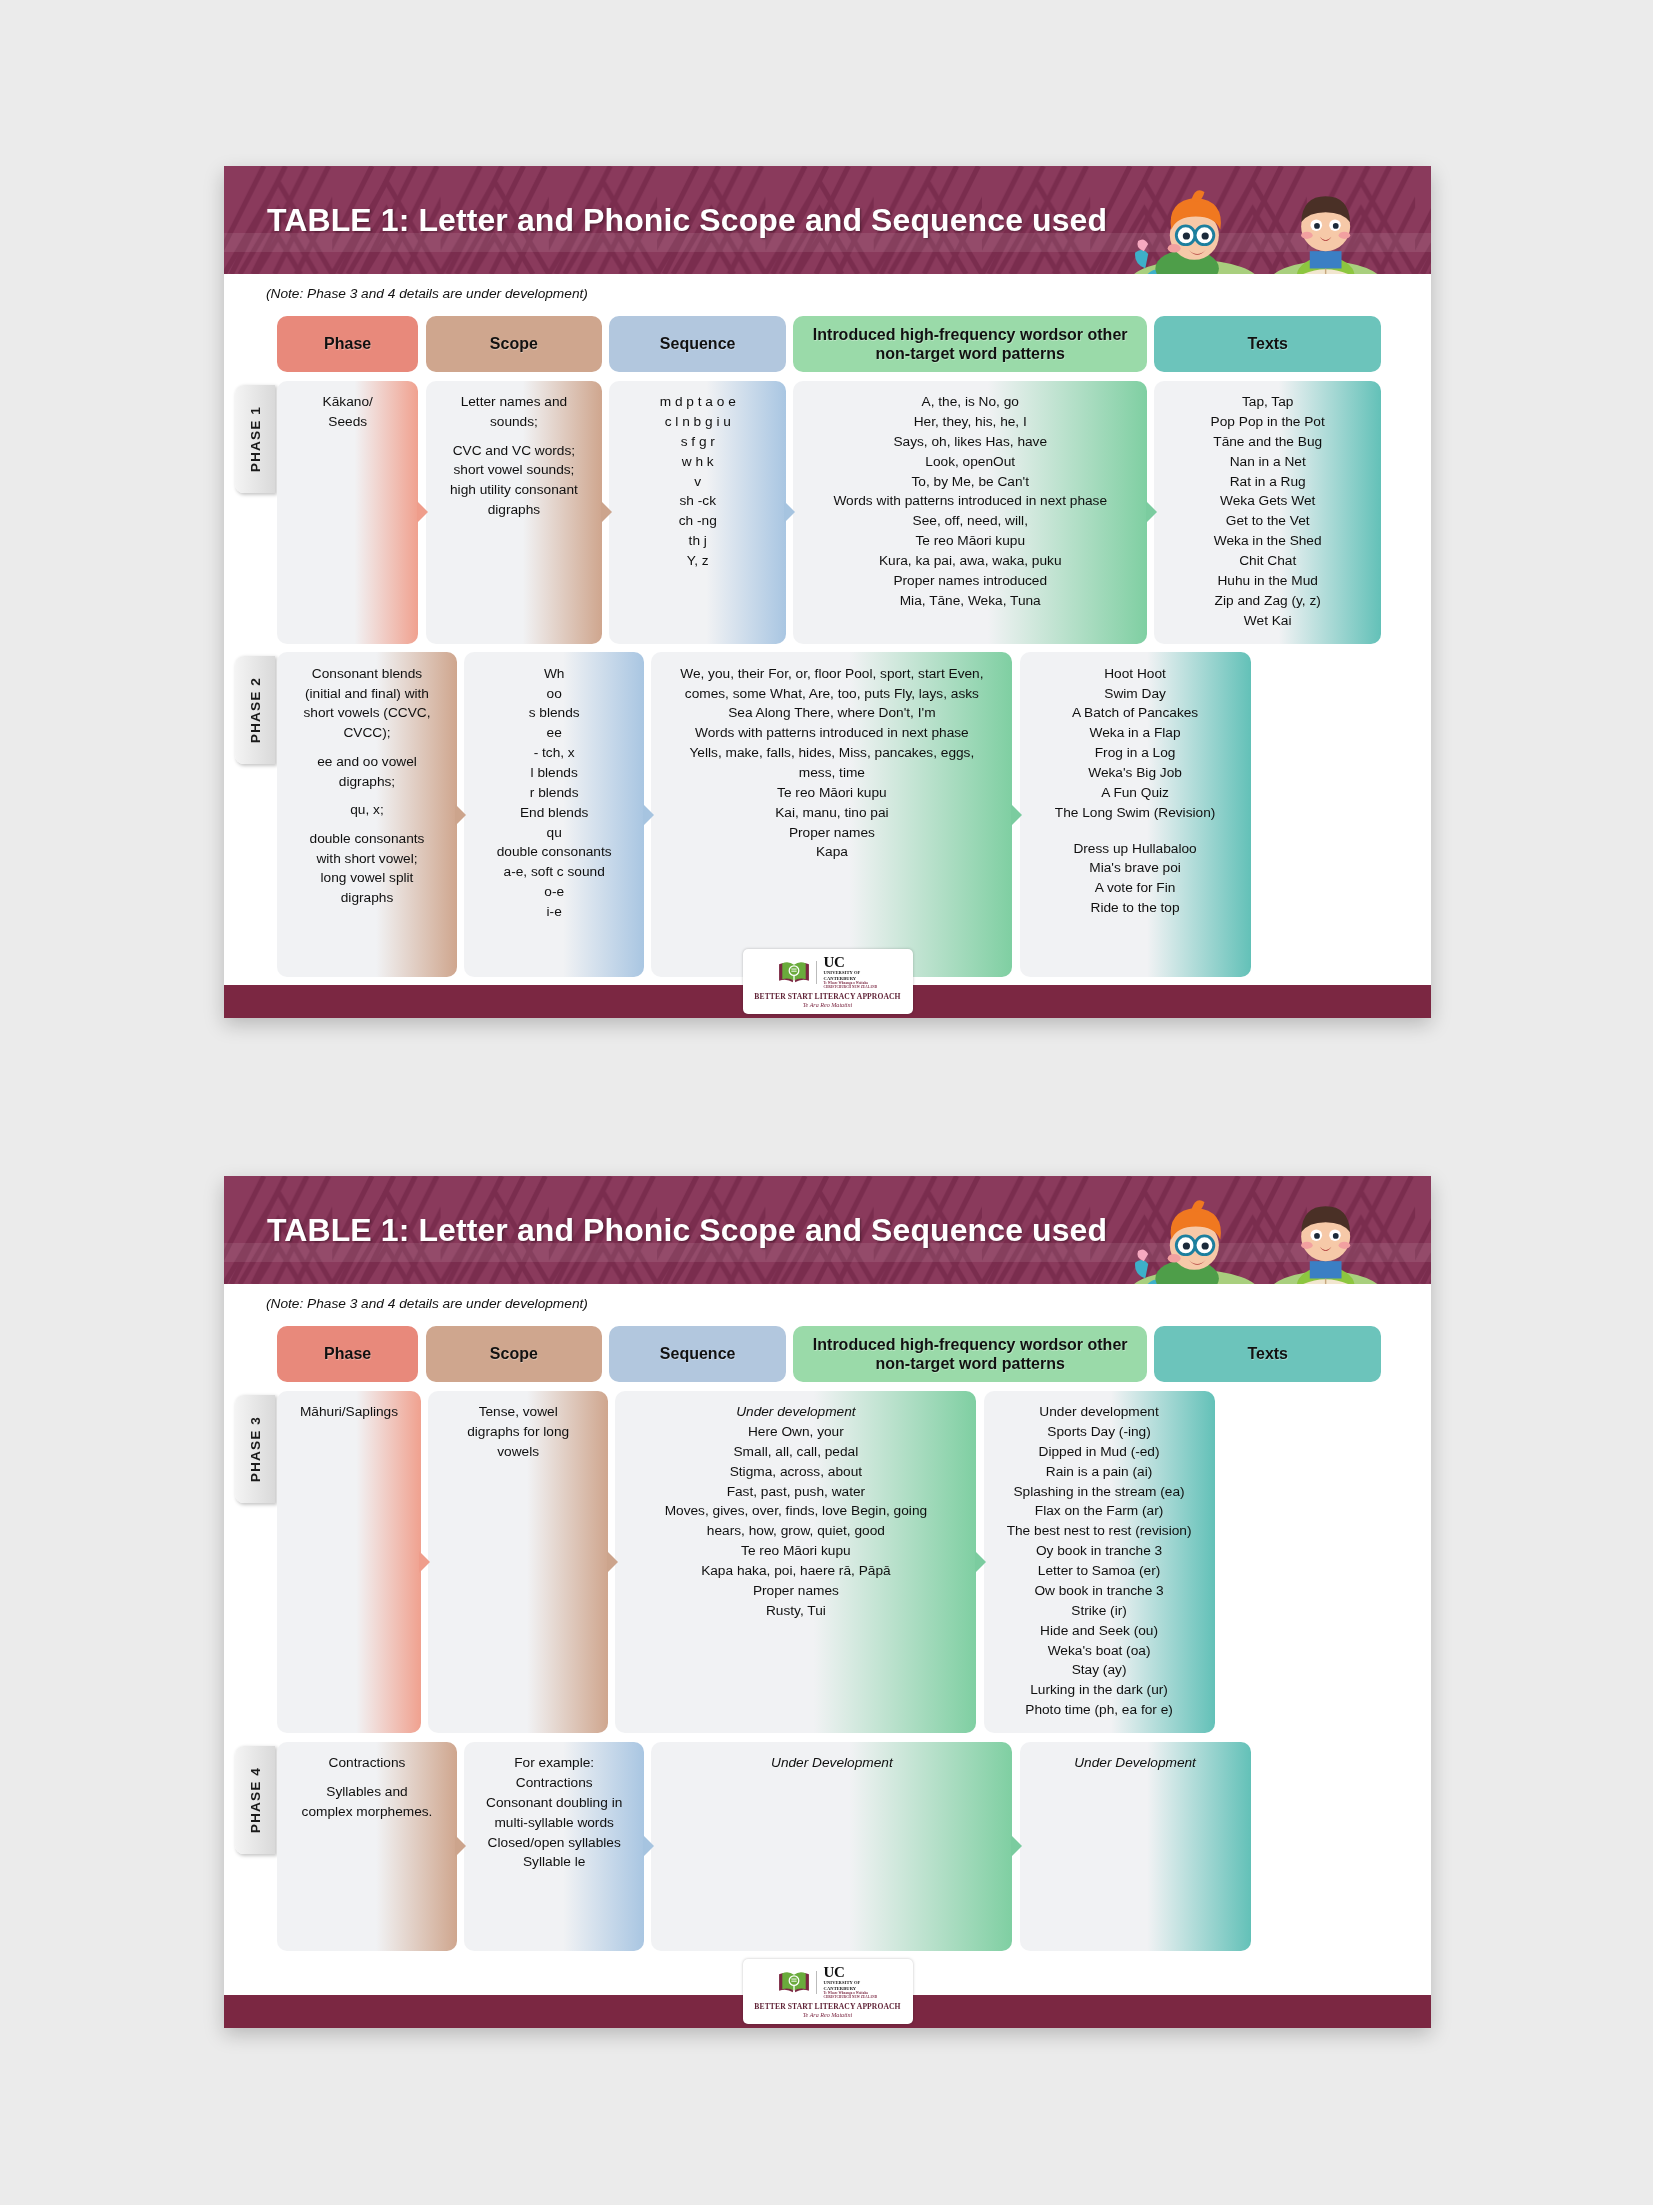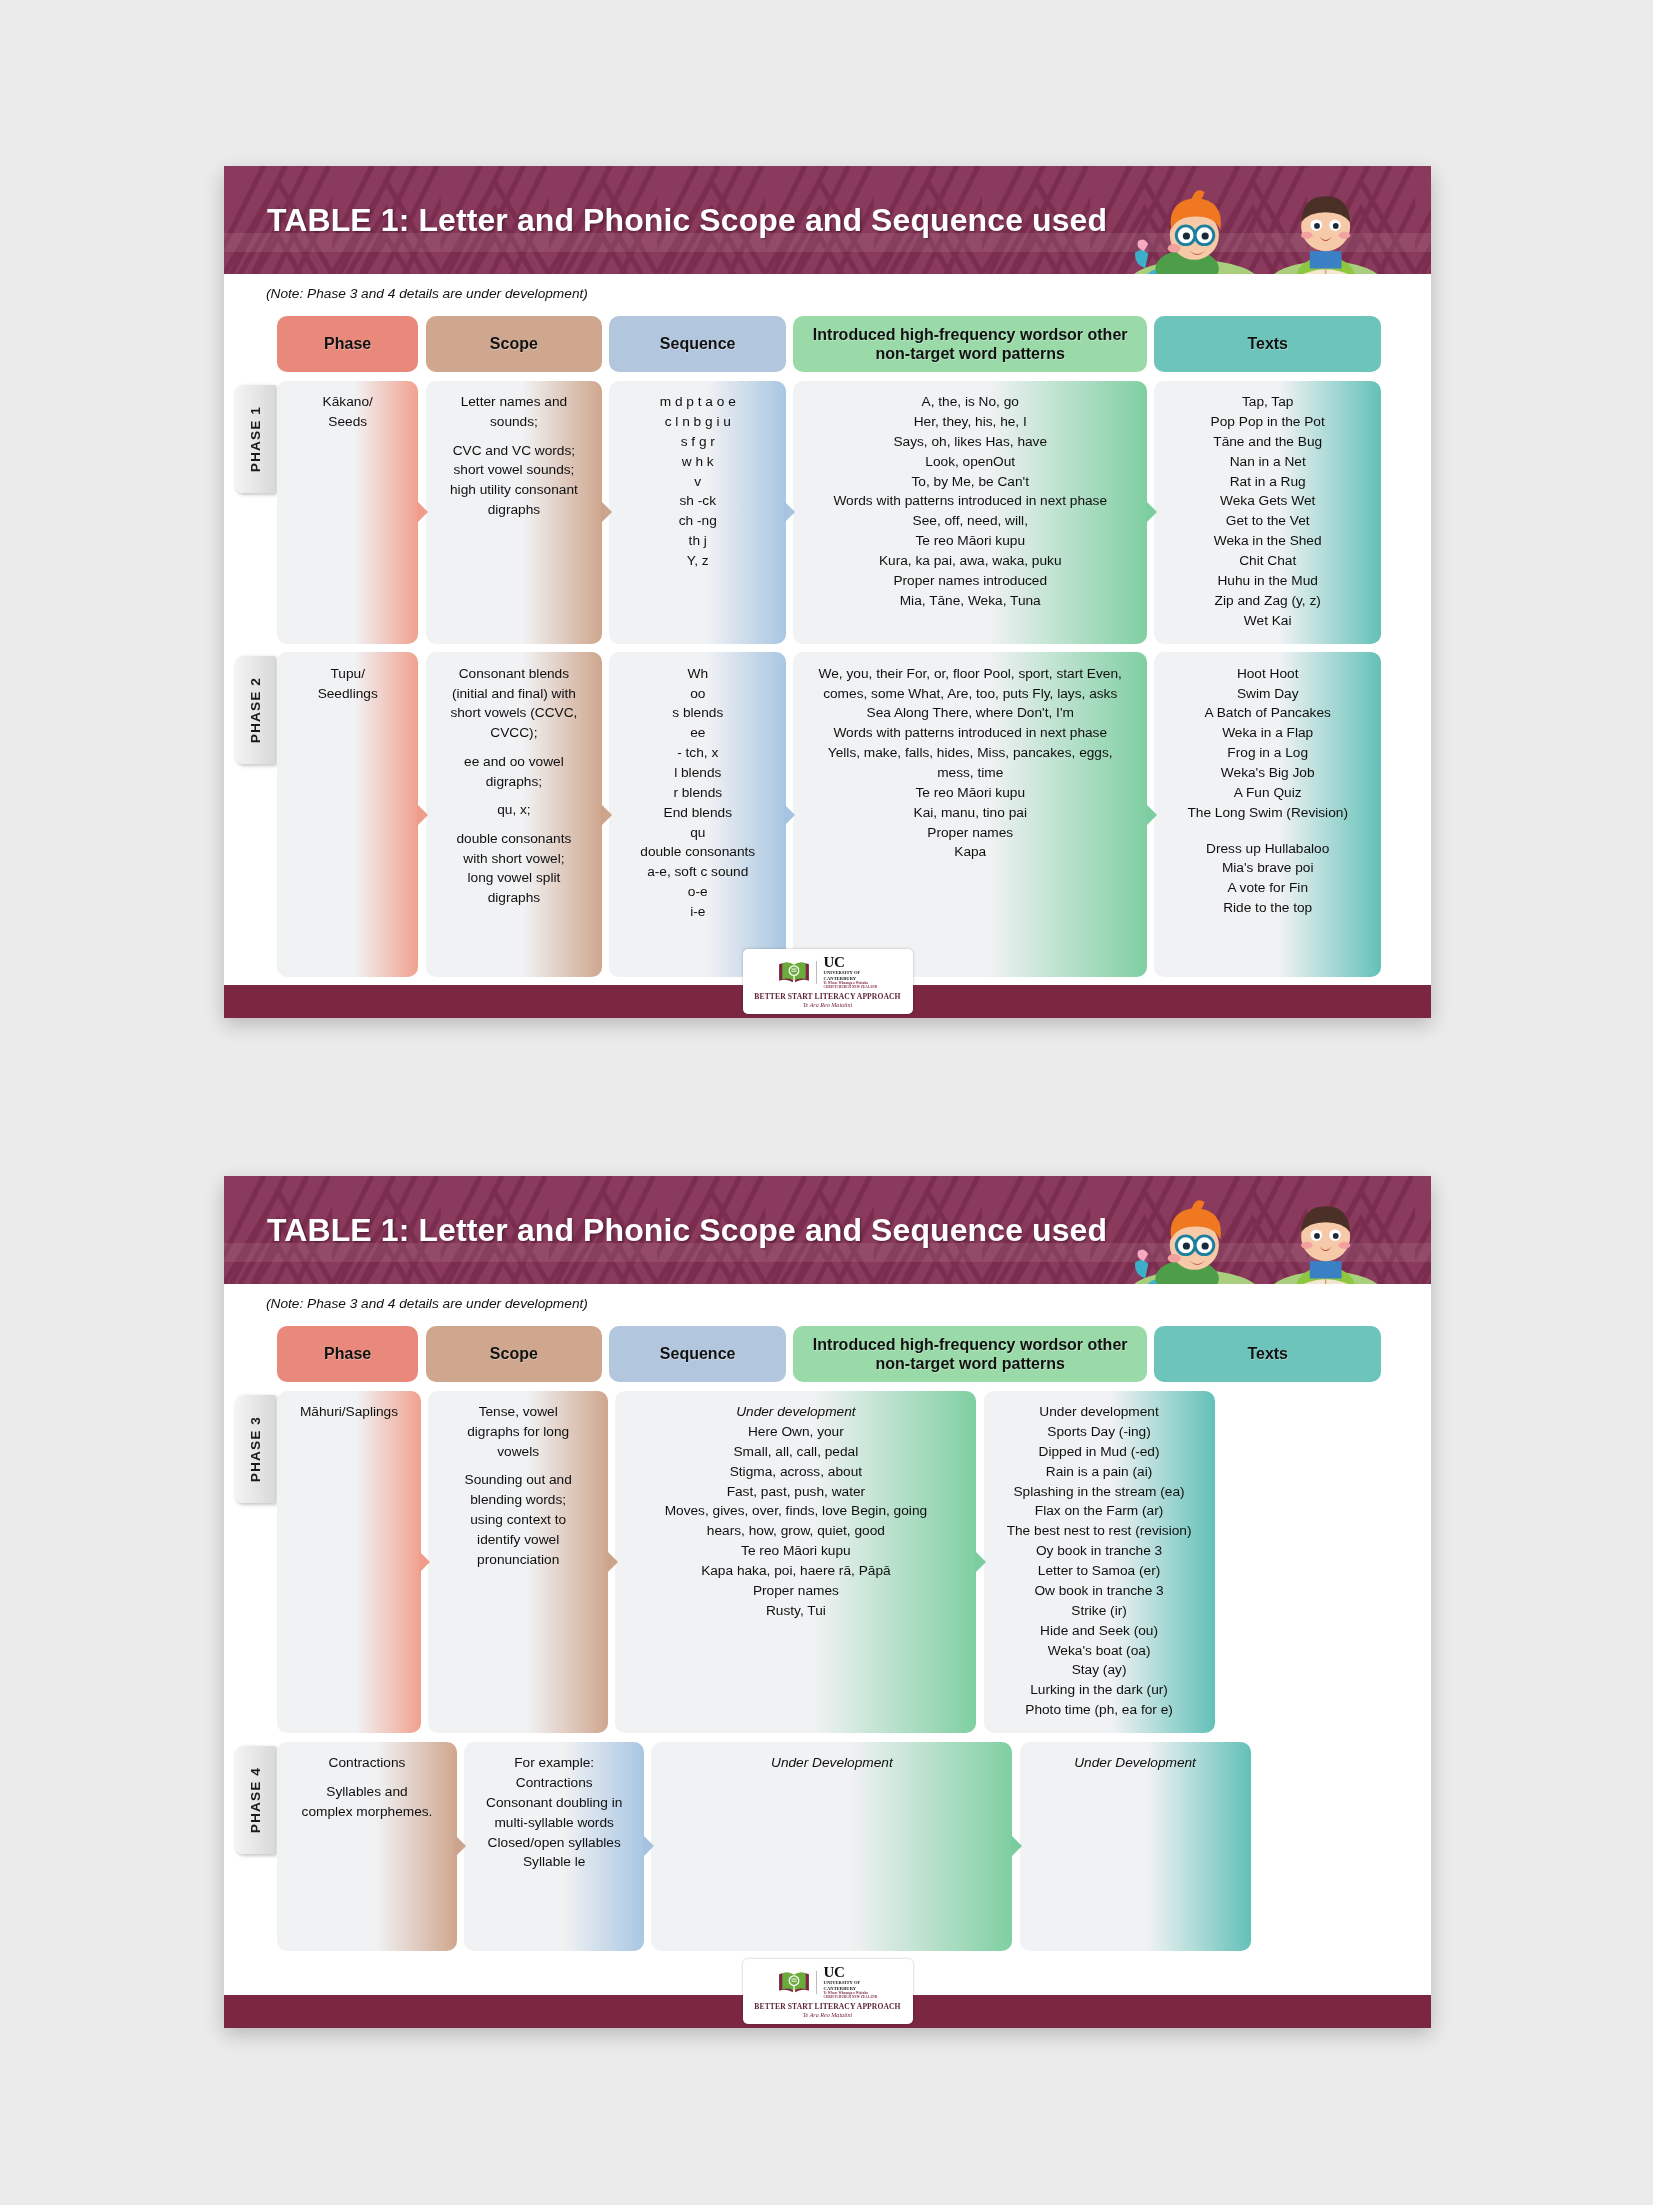--- a/index.html
+++ b/index.html
@@ -288,25 +288,20 @@
             <span class="ln">Weka in the Shed</span>
             <span class="ln">Chit Chat</span>
             <span class="ln">Huhu  in the Mud</span>
             <span class="ln">Zip and Zag (y, z)</span>
             <span class="ln">Wet Kai</span>
           </div>
         </div>
         <div class="body-row">
           <div class="tab">
             <span>PHASE 2</span>
-          </div>
-          <div class="cell cell-phase c-phase" style="min-height:325px">
-            <span class="ln">Tupu/</span>
-            <span class="ln">Seedlings</span>
-            <span class="arrow"></span>
           </div>
           <div class="cell cell-scope c-scope" style="min-height:325px">
             <p>
               <span class="ln">Consonant blends</span>
               <span class="ln">(initial and final) with</span>
               <span class="ln">short vowels (CCVC,</span>
               <span class="ln">CVCC);</span>
             </p>
             <p>
               <span class="ln">ee and oo vowel</span>
@@ -467,27 +462,20 @@
           <div class="cell cell-phase c-phase" style="min-height:299px">
             <span class="ln">Māhuri/Saplings</span>
             <span class="arrow"></span>
           </div>
           <div class="cell cell-scope c-scope" style="min-height:299px">
             <p>
               <span class="ln">Tense, vowel</span>
               <span class="ln">digraphs for long</span>
               <span class="ln">vowels</span>
             </p>
-            <p>
-              <span class="ln">Sounding out and</span>
-              <span class="ln">blending words;</span>
-              <span class="ln">using context to</span>
-              <span class="ln">identify vowel</span>
-              <span class="ln">pronunciation</span>
-            </p>
             <span class="arrow"></span>
           </div>
           <div class="cell cell-hfw c-hfw" style="min-height:299px">
             <span class="ln ital">Under development</span>
             <span class="ln">Here Own, your</span>
             <span class="ln">Small, all, call, pedal</span>
             <span class="ln">Stigma, across, about</span>
             <span class="ln">Fast, past, push, water</span>
             <span class="ln">Moves, gives, over, finds, love Begin, going</span>
             <span class="ln">hears, how, grow, quiet, good</span>

